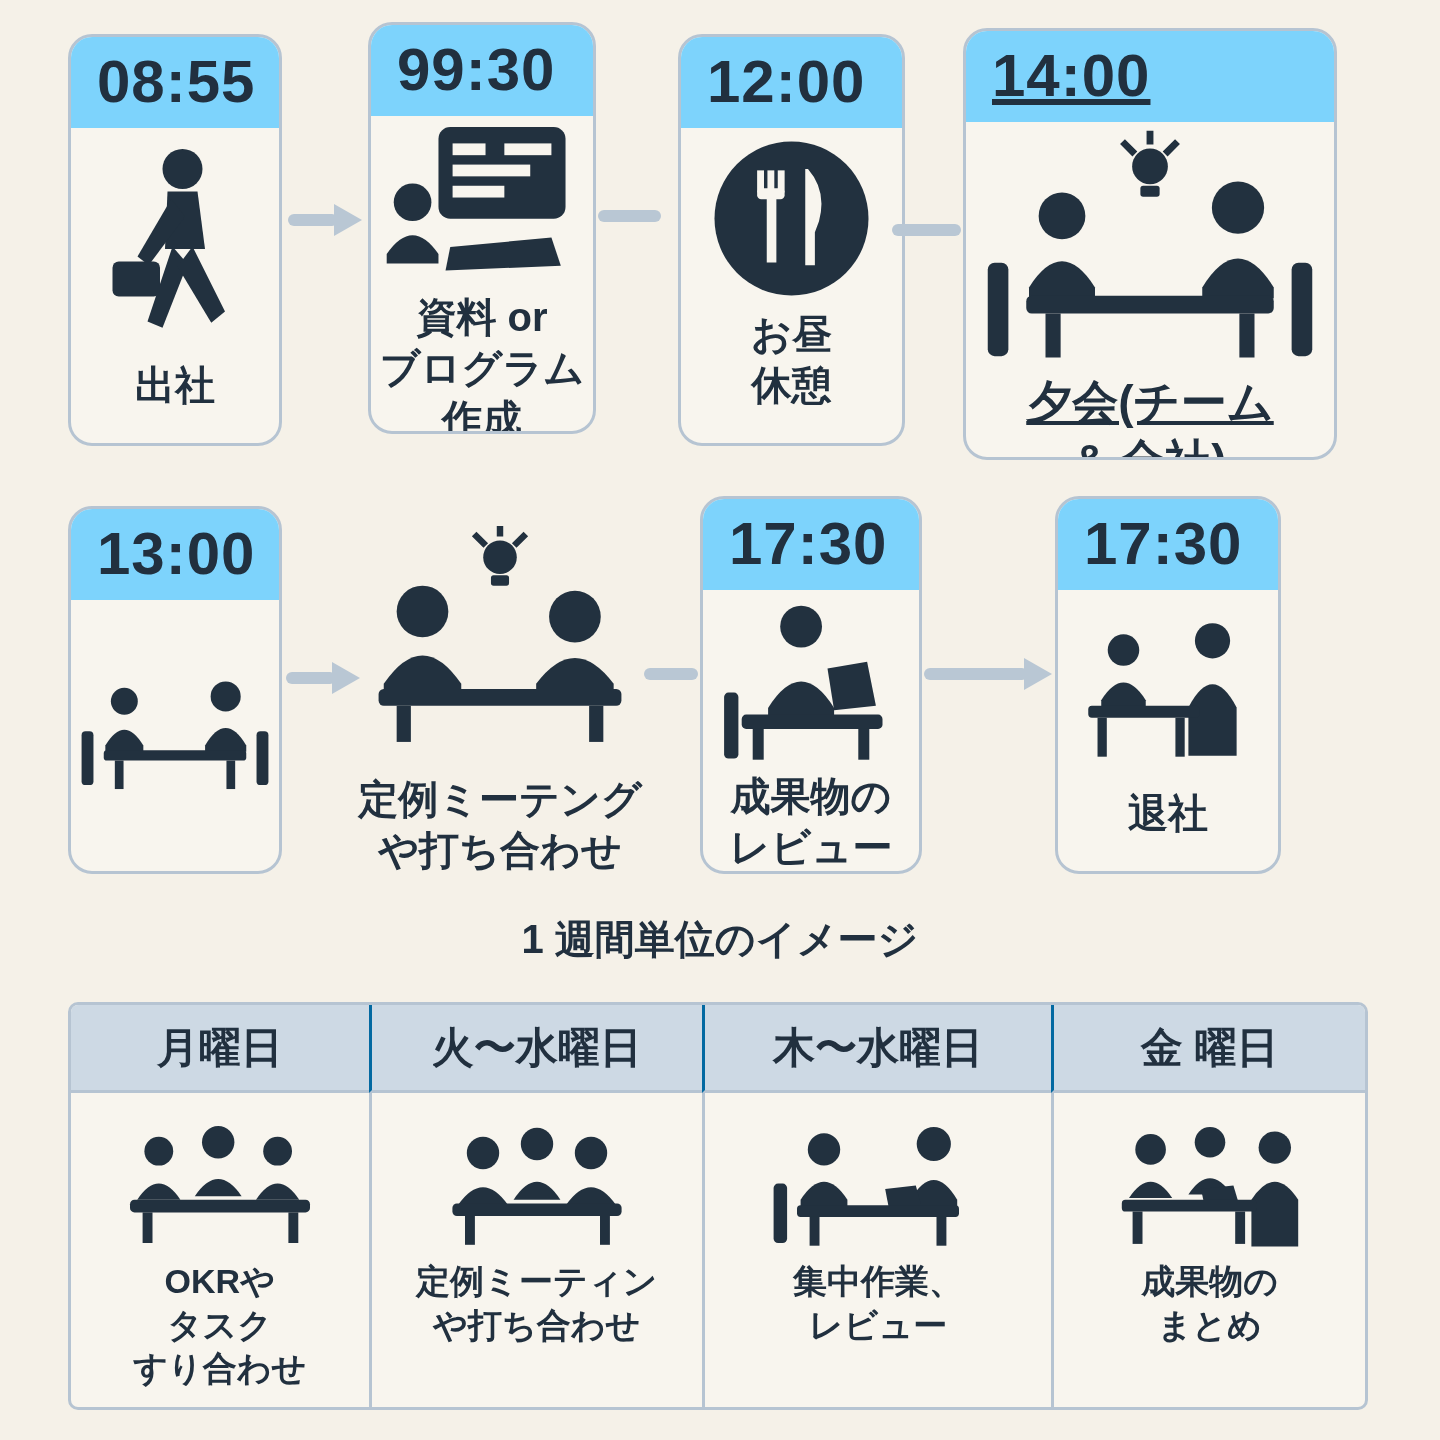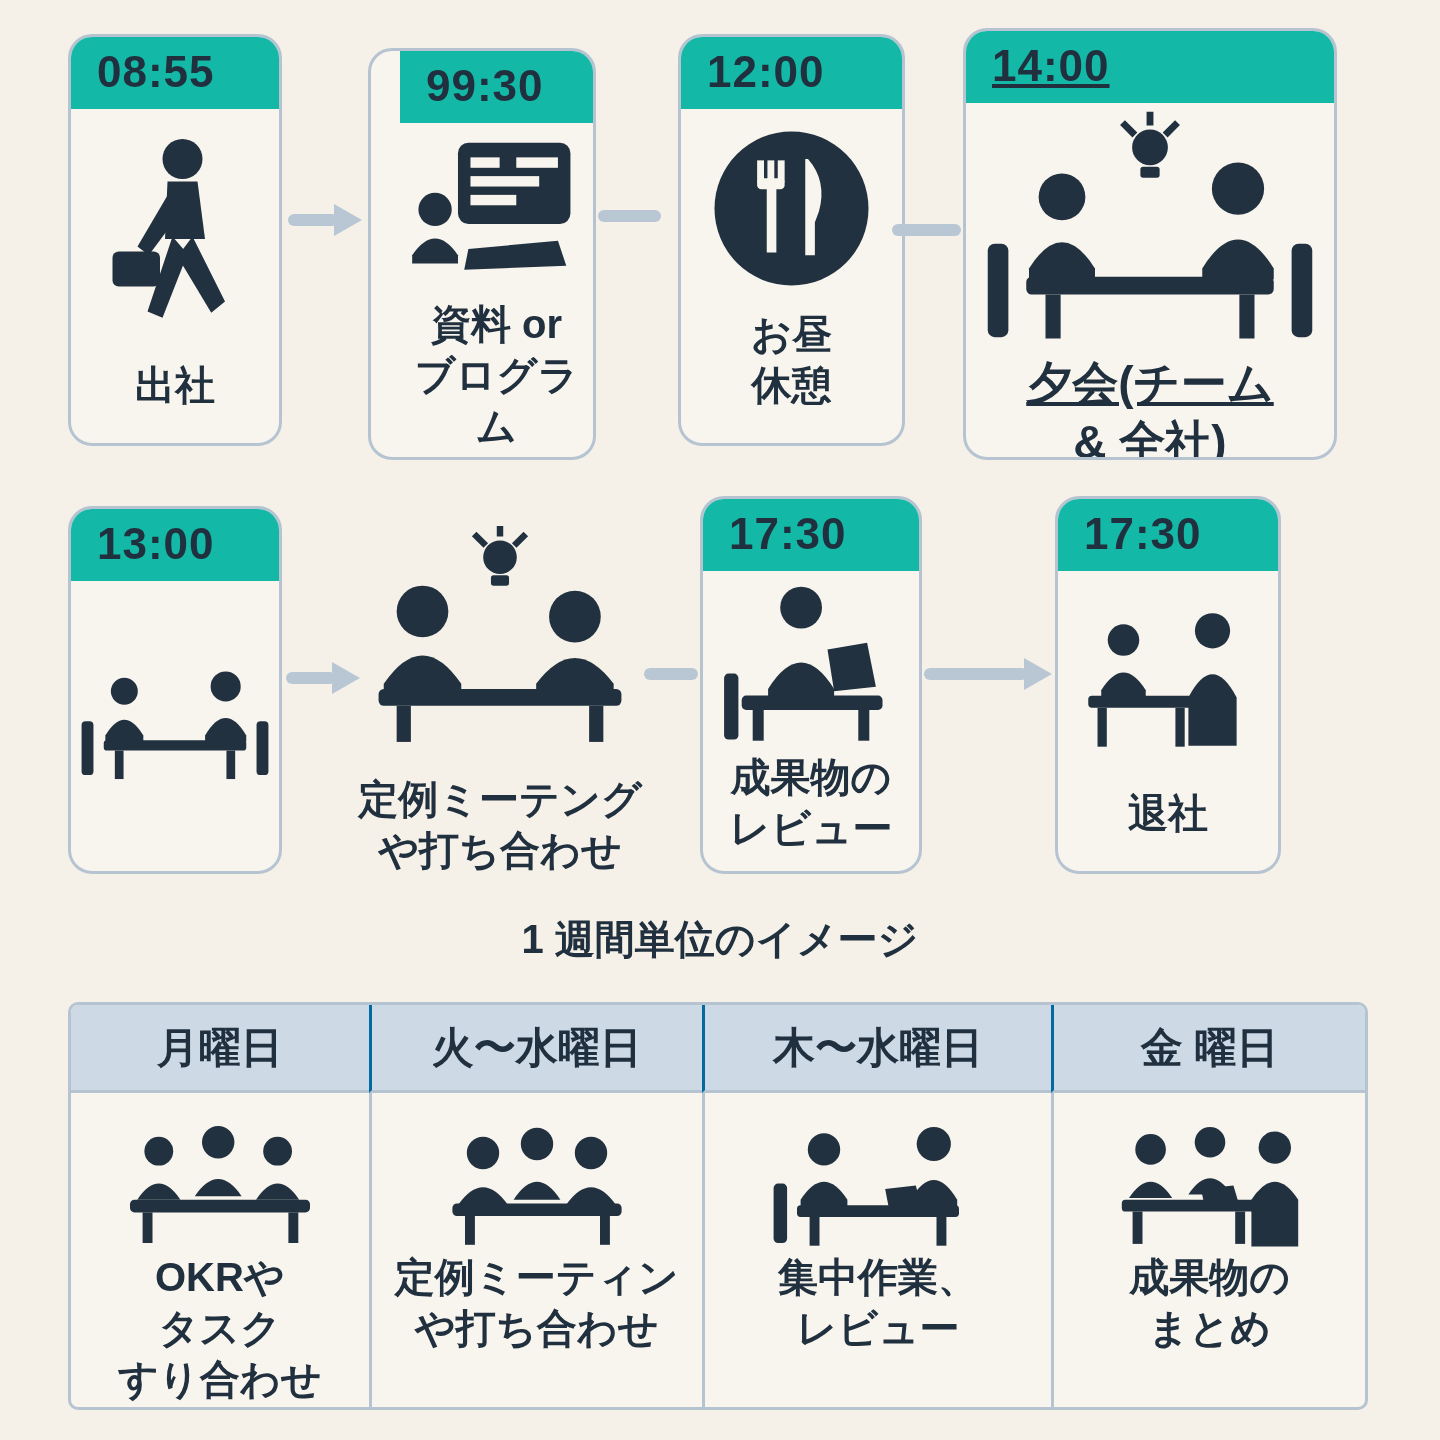--- a/index.html
+++ b/index.html
@@ -14,23 +14,23 @@
   .card{
     position:absolute;
     background:#f8f5ee;
     border:3px solid #b6c4d2;
     border-radius:24px;
     display:flex;flex-direction:column;
     overflow:hidden;
     box-sizing:border-box;
   }
   .card-header{
-    background:#14b8a6;
+    background:#7dd3fc;
     padding:10px 24px 12px 26px;
-    font-size:44px;
+    font-size:60px;
     font-weight:bold;
     letter-spacing:1px;
     color:#21303f;
   }
   .icon-area{
     flex:1;
     display:flex;align-items:center;justify-content:center;
     padding:8px;
   }
   .label{
@@ -89,22 +89,23 @@
     border-left:3px solid #0369a1;
   }
   .day-header.first{border-left:none;}
   .day-cell{
     display:flex;flex-direction:column;align-items:center;
     padding-top:24px;
     border-left:3px solid #b6c4d2;
   }
   .day-cell.first{border-left:none;}
   .day-cell .label{
-    font-size:40px;
+    font-size:34px;
     padding-bottom:0;
+    margin-top:8px;
   }
   svg{display:block;}
   .ink{fill:#22313f;}
   .paper{fill:#f8f5ee;}
 </style>
 </head>
 <body>
 
 <div class="canvas">
 
@@ -116,21 +117,21 @@
         <path class="ink" d="M54 38 L78 38 L84 84 L52 84 Z"></path>
         <path class="ink" d="M58 82 L38 142 L50 147 L70 96 Z"></path>
         <path class="ink" d="M74 82 L100 134 L89 143 L62 98 Z"></path>
         <path class="ink" d="M57 44 L30 90 L39 97 L68 58 Z"></path>
         <rect class="ink" x="10" y="94" width="38" height="28" rx="5"></rect>
       </svg>
     </div>
     <div class="label">出社</div>
   </div>
 
-  <div class="card" style="left:368px;top:48px;width:228px;height:412px;padding-left:29px;">
+  <div class="card" style="left:368px;top:22px;width:228px;height:412px;">
     <div class="card-header">99:30</div>
     <div class="icon-area">
       <svg width="200" height="160" viewBox="0 0 170 135">
         <rect class="ink" x="48" y="2" width="108" height="78" rx="10"></rect>
         <rect class="paper" x="60" y="16" width="28" height="10"></rect>
         <rect class="paper" x="104" y="16" width="40" height="10"></rect>
         <rect class="paper" x="60" y="34" width="66" height="10"></rect>
         <rect class="paper" x="60" y="52" width="44" height="10"></rect>
         <circle class="ink" cx="26" cy="66" r="16"></circle>
         <path class="ink" d="M4 110 Q26 78 48 110 L48 118 L4 118 Z"></path>

